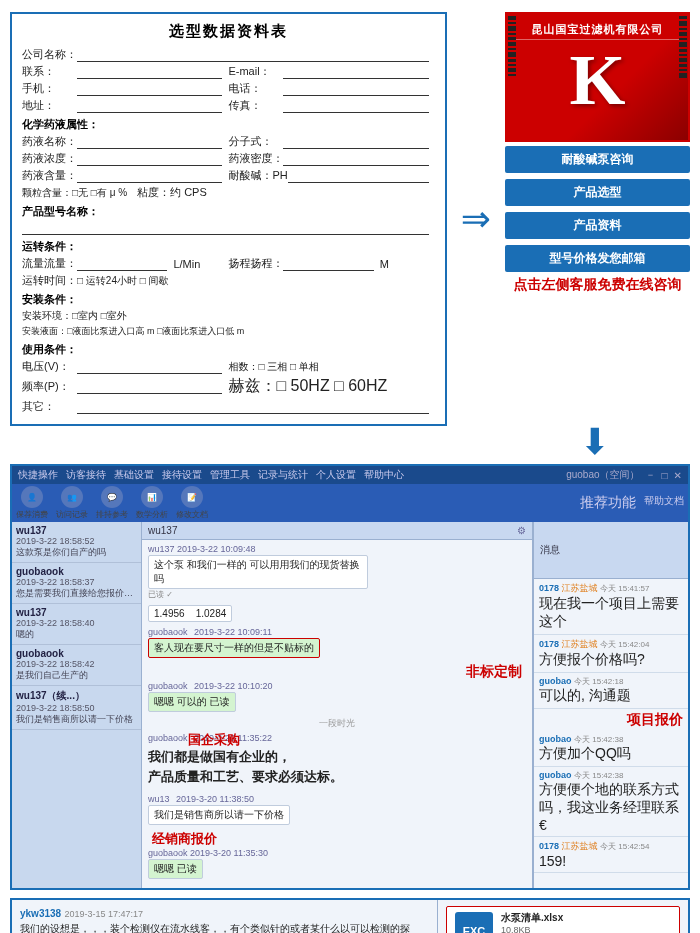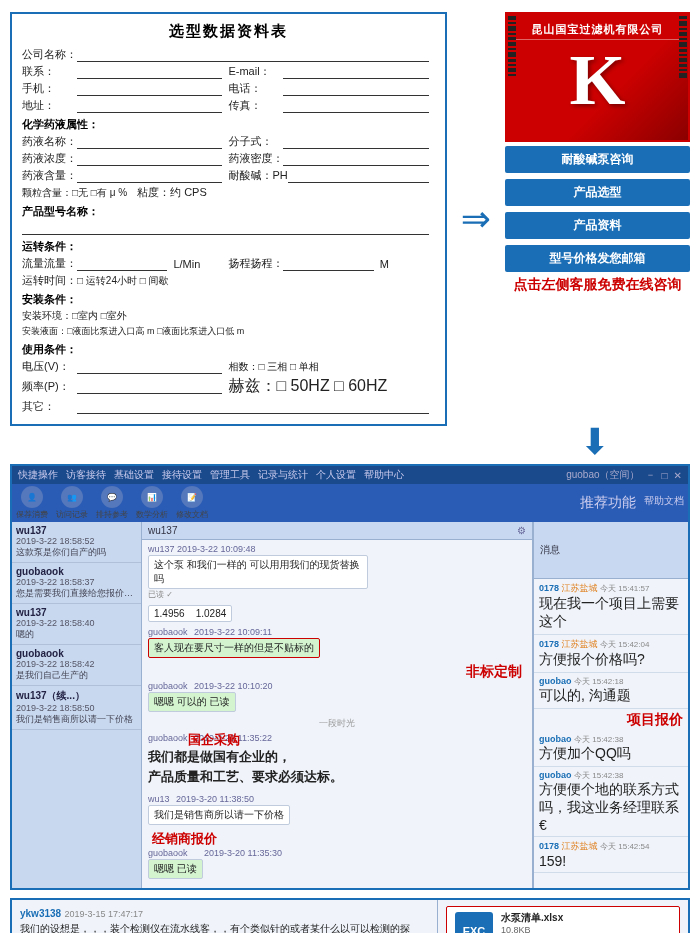--- a/index.html
+++ b/index.html
@@ -795,21 +795,21 @@
           <div class="chat-msg-bubble">我们是销售商所以请一下价格</div>
         </div>
 
         <div style="margin-left:4px;">
           <span style="font-size:13px;font-weight:bold;color:#cc0000;">经销商报价</span>
         </div>
 
         <div class="chat-msg">
           <div class="chat-msg-header">
             <span>guobaook</span>
-            <span style="margin-left:14px;">2019-3-20 11:35:30</span>
+            <span style="margin-left:0;">2019-3-20 11:35:30</span>
           </div>
           <div class="chat-msg-bubble sent">嗯嗯 已读</div>
         </div>
       </div>
     </div>
 
     <div class="chat-right">
       <div class="chat-right-header">
         <span style="font-size:10px;color:#334;">消息</span>
       </div>

